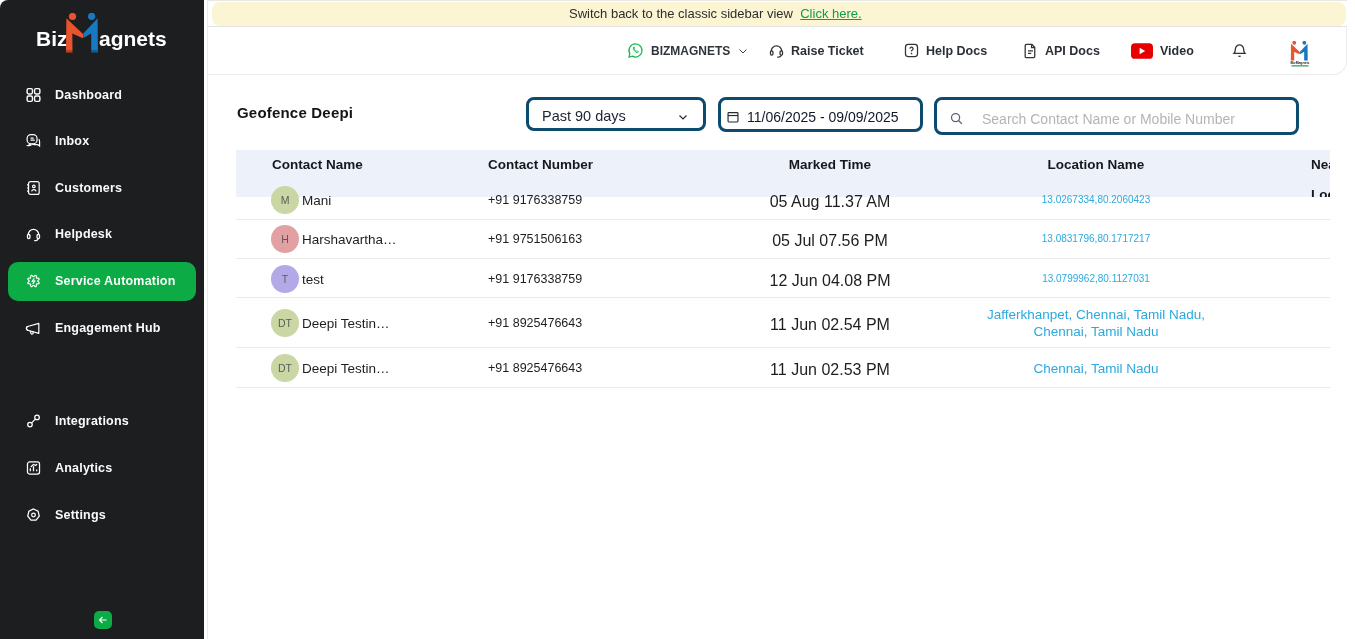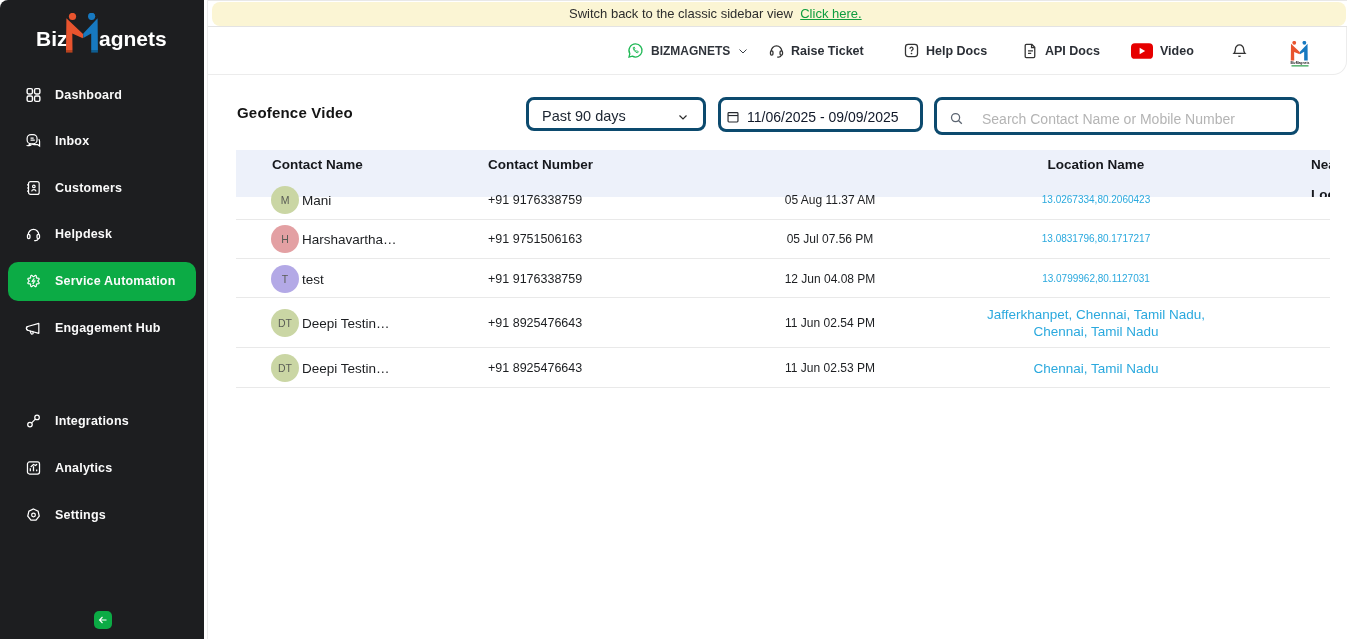--- a/index.html
+++ b/index.html
@@ -40,21 +40,21 @@
   .fbox { position:absolute; border:3px solid #0c4a6e; border-radius:8px; background:#fff; }
 
   
   #thead { position:absolute; left:236px; top:150px; width:1094px; height:47px; background:#edf1fa; overflow:hidden; }
   .th { position:absolute; top:0; height:30px; line-height:30px; font-size:13.5px; font-weight:bold; color:#16181d; }
   .trow { position:absolute; left:236px; width:1094px; border-bottom:1px solid #e9e9e9; }
   .avatar { position:absolute; left:271px; width:28px; height:28px; border-radius:50%;
     text-align:center; font-size:10.5px; font-weight:normal; color:#595c55; }
   .cname { position:absolute; left:302px; font-size:13.5px; color:#1c1e21; }
   .cnum  { position:absolute; left:488px; font-size:12.5px; color:#1c1e21; }
-  .ctime { position:absolute; left:750px; width:160px; text-align:center; font-size:12px; color:#1c1e21; }
+  .ctime { position:absolute; left:750px; width:160px; text-align:center; font-size:16px; color:#1c1e21; }
   .cloc  { position:absolute; left:960px; width:272px; text-align:center; font-size:13.5px; color:#2ba9de; }
   .cloc.num { font-size:10px; }
 </style>
 </head>
 <body>
 
 <div id="sidebar">
   <div id="logo">
     <svg width="134" height="42" viewBox="0 0 134 42" style="position:absolute; left:36px; top:1px;">
       <text x="0" y="33" fill="#ffffff" font-size="21" font-weight="bold" font-family="Liberation Sans">Biz</text>
@@ -210,21 +210,21 @@
   <g transform="translate(1.8,0) scale(0.53)">
     <circle cx="6.5" cy="3.5" r="3.6" fill="#e8542e"></circle>
     <circle cx="25.6" cy="3.3" r="3.6" fill="#1779c0"></circle>
     <path d="M0.4 5.3 L17.3 21.2 L16.8 25.2 L6.3 20.6 L6.5 37 L0 37 Z" fill="#e8542e"></path>
     <path d="M31.6 5.3 L17.3 20.5 L17.3 25.1 L25.2 20.5 L25.2 37 L31.9 37 Z" fill="#1779c0"></path>
   </g>
   <text x="11" y="23" text-anchor="middle" font-size="3.4" fill="#1a1a1a" font-weight="bold" font-family="Liberation Sans">BizMagnets</text>
   <rect x="2.5" y="24.2" width="17" height="1.3" fill="#3aa557"></rect>
 </svg>
 
-<div id="title">Geofence Video</div>
+<div id="title">Geofence Deepi</div>
 
 <div class="fbox" style="left:526px; top:97px; width:180px; height:34px;">
   <span style="position:absolute; left:13px; top:8px; font-size:14.5px; color:#1b2430;">Past 90 days</span>
   <svg width="12" height="12" viewBox="0 0 24 24" fill="none" stroke="#2b2b2b" stroke-width="2.4" style="position:absolute; right:14px; top:11px;">
     <path d="M5 9 l7 7 7-7"></path>
   </svg>
 </div>
 
 <div class="fbox" style="left:718px; top:97px; width:205px; height:35px;">
   <svg width="14" height="14" viewBox="0 0 24 24" fill="none" stroke="#26292e" stroke-width="2" style="position:absolute; left:5px; top:10px;">
@@ -238,20 +238,21 @@
   <svg width="15" height="15" viewBox="0 0 24 24" fill="none" stroke="#5b6470" stroke-width="2" style="position:absolute; left:12px; top:11px;">
     <circle cx="10.5" cy="10.5" r="6.5"></circle>
     <path d="M15.5 15.5 L20.5 20.5"></path>
   </svg>
   <span style="position:absolute; left:45px; top:11px; font-size:14px; color:#b4b4b4;">Search Contact Name or Mobile Number</span>
 </div>
 
 <div id="thead">
   <div class="th" style="left:36px;">Contact Name</div>
   <div class="th" style="left:252px;">Contact Number</div>
+  <div class="th" style="left:514px; width:160px; text-align:center;">Marked Time</div>
   <div class="th" style="left:724px; width:272px; text-align:center;">Location Name</div>
   <div class="th" style="left:1075px;">Near Location</div>
 </div>
 
 <div class="trow" style="top:180px; height:40px;"></div>
 <div class="trow" style="top:220px; height:39px;"></div>
 <div class="trow" style="top:259px; height:39px;"></div>
 <div class="trow" style="top:298px; height:50px;"></div>
 <div class="trow" style="top:348px; height:40px;"></div>
 

